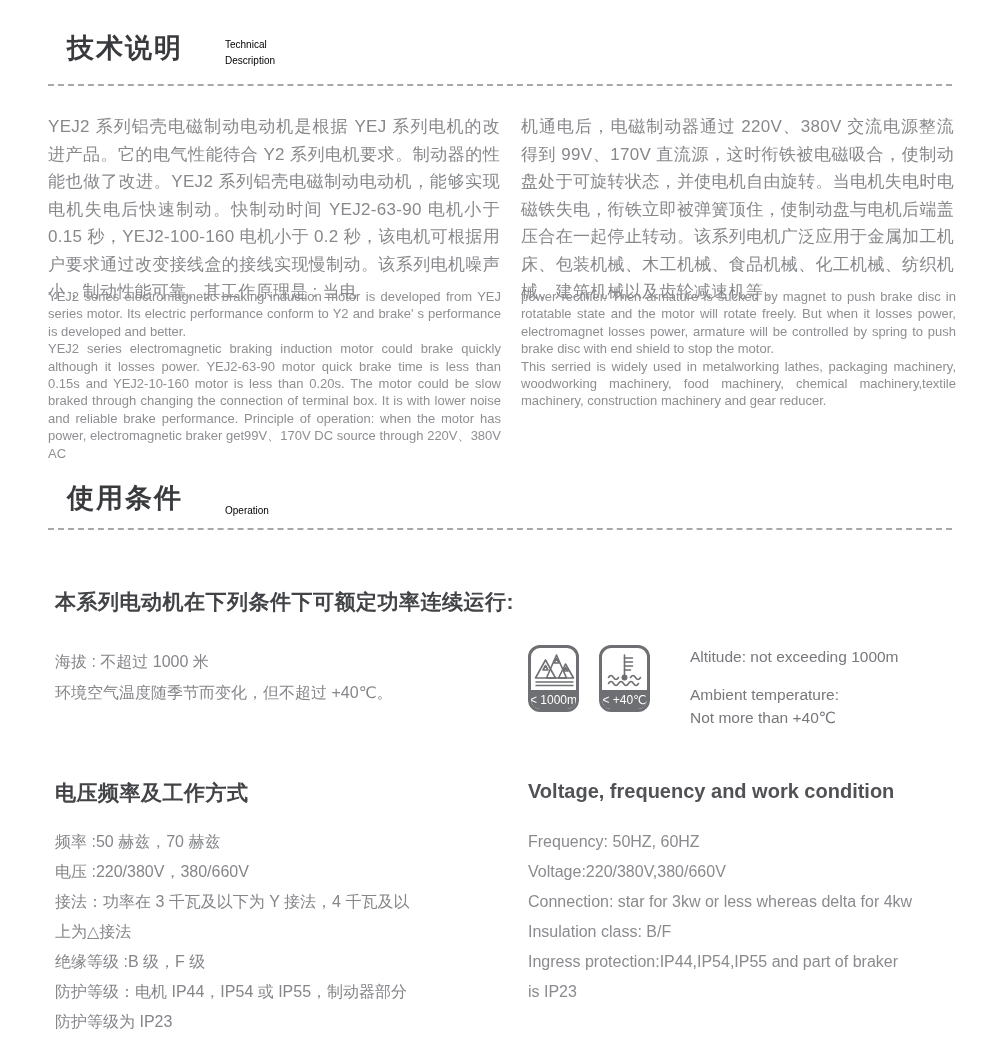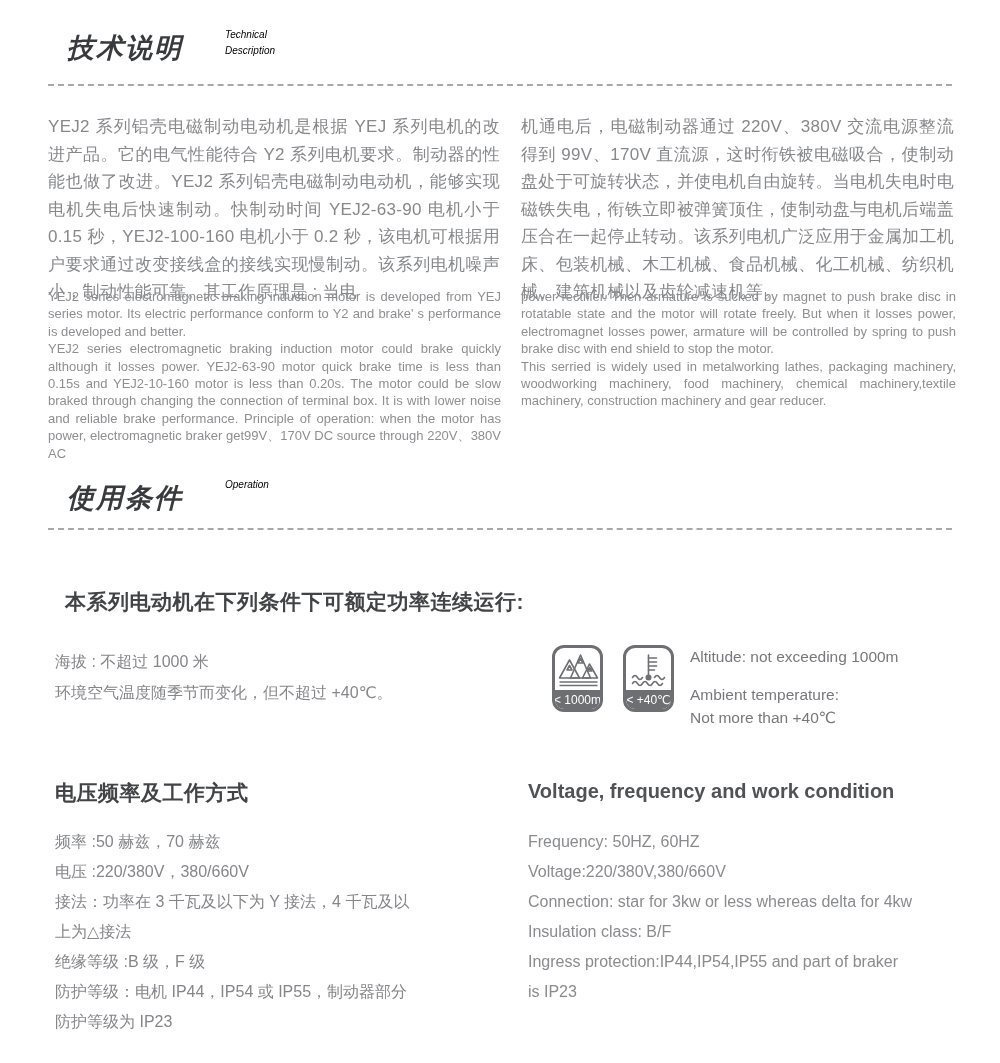--- a/index.html
+++ b/index.html
@@ -3,21 +3,21 @@
 <meta charset="utf-8">
 <style>
   html,body{margin:0;padding:0;background:#ffffff;}
   #page{
     position:relative;width:1000px;height:1063px;background:#fff;overflow:hidden;
     font-family:"Liberation Sans","DejaVu Sans",sans-serif;
   }
   .abs{position:absolute;}
 
   
-  .sec-header{display:flex;align-items:flex-start;height:42px;font-style:italic;}
+  .sec-header{display:flex;align-items:flex-end;height:42px;}
   .accent-bar{width:4px;background:#1a79d4;}
   .sec-title-zh{
     font-size:27px;font-weight:bold;color:#393a3d;letter-spacing:2px;
     line-height:42px;margin:0 15px;white-space:nowrap;
   }
   .sec-title-en{
     display:flex;flex-direction:column;justify-content:center;margin-left:23px;
     font-size:10px;color:#000000;line-height:16px;white-space:pre-line;
   }
   .dashed{border-top:2px dashed #a8a8a8;height:0;left:48px;width:904px;}
@@ -79,25 +79,25 @@
     <div class="accent-bar"></div>
     <div class="sec-title-zh">使用条件</div>
     <div class="accent-bar"></div>
     <div class="sec-title-en" style="justify-content:center;">Operation</div>
   </div>
 
   <div class="abs para-en" style="top:288px;left:521px;width:435px;">power rectifier. Then armature is sucked by magnet to push brake disc in rotatable state and the motor will rotate freely. But when it losses power, electromagnet losses power, armature will be controlled by spring to push brake disc with end shield to stop the motor.
 This serried is widely used in metalworking lathes, packaging machinery, woodworking machinery, food machinery, chemical machinery,textile machinery, construction machinery and gear reducer.</div>
   <div class="abs dashed" style="top:528px;"></div>
 
-  <div class="abs op-heading" style="top:588px;left:65px;">本系列电动机在下列条件下可额定功率连续运行:</div>
+  <div class="abs op-heading" style="top:588px;left:55px;">本系列电动机在下列条件下可额定功率连续运行:</div>
   <div class="abs op-cond-zh" style="top:646px;left:55px;width:440px;">海拔 : 不超过 1000 米
 环境空气温度随季节而变化，但不超过 +40℃。</div>
 
-  <div class="abs icons-row" style="top:645px;left:552px;text-align:right;">
+  <div class="abs icons-row" style="top:645px;left:528px;text-align:right;">
     <div class="cond-icon">
       <svg width="45" height="42" viewBox="0 0 45 42">
         <g fill="none" stroke="#6e6f72" stroke-width="1.6" stroke-linejoin="round">
           <path d="M4 28 L14 10 L24 28 Z"></path>
           <path d="M15 28 L25 5 L35 28 Z"></path>
           <path d="M27 28 L34 14 L42 28 Z"></path>
           <path d="M11.5 20 L14 15.5 L16.5 20 Z"></path>
           <path d="M22.5 13 L25 8.5 L27.5 13 Z"></path>
           <path d="M32 21 L34 17.5 L36.5 21 Z"></path>
           <line x1="4" y1="32" x2="42" y2="32"></line>

